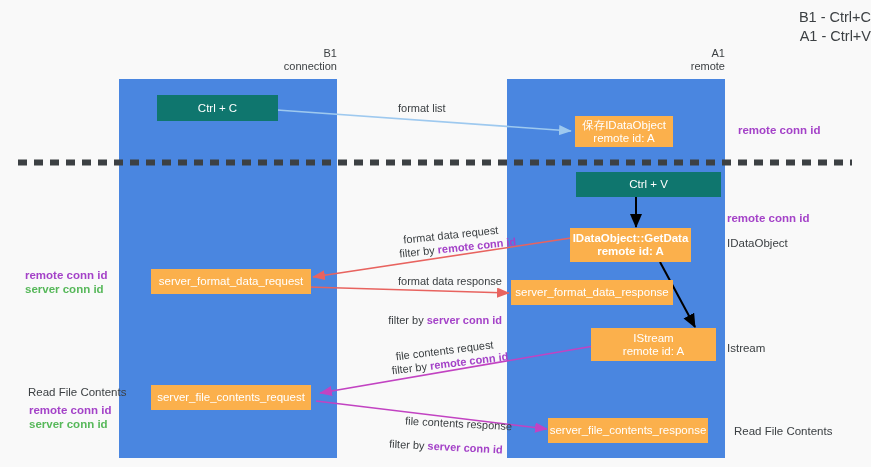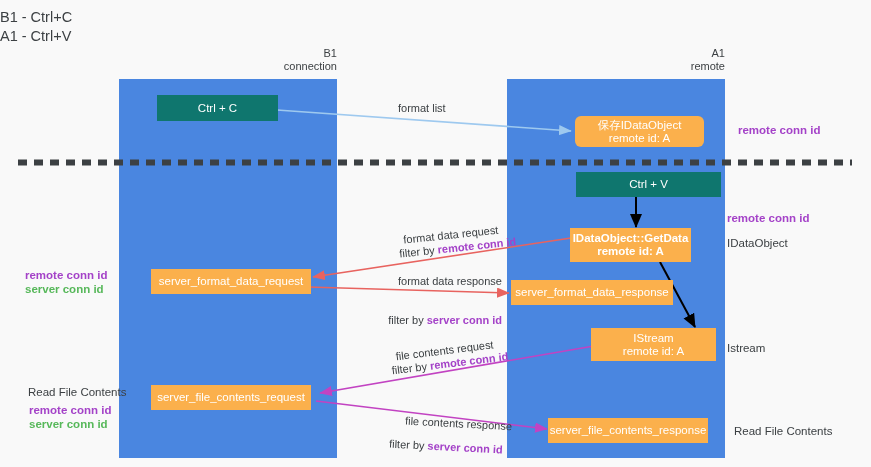--- a/index.html
+++ b/index.html
@@ -7,21 +7,21 @@
     width:871px;height:467px;
     background:#f9f9f9;
     font-family:"Liberation Sans","DejaVu Sans",sans-serif;
     position:relative;overflow:hidden;
     color:#3c4043;
   }
   #stage{position:absolute;left:0;top:0;width:871px;height:467px;}
   svg#wires{position:absolute;left:0;top:0;width:871px;height:467px;pointer-events:none;}
 
   .title{
-    position:absolute;left:0;top:8px;width:871px;text-align:left;
+    position:absolute;left:0;top:8px;width:871px;text-align:right;
     font-size:14.5px;line-height:19px;color:#3c4043;white-space:pre;
   }
 
   .colhead{
     position:absolute;text-align:right;font-size:11px;line-height:13px;
     color:#3c4043;white-space:pre;
   }
   .col{position:absolute;background:#4a86e0;}
 
   .box{
@@ -91,21 +91,21 @@
 
     <line x1="308" y1="287" x2="509" y2="293" stroke="#e8635f" stroke-width="1.6" marker-end="url(#ah-red)"></line>
 
     <line x1="594" y1="346" x2="320" y2="393" stroke="#c243c2" stroke-width="1.6" marker-end="url(#ah-mag)"></line>
 
     <line x1="316" y1="401" x2="547" y2="429" stroke="#c243c2" stroke-width="1.6" marker-end="url(#ah-mag)"></line>
   </svg>
 
   <div class="box green" style="left:157px;top:95px;width:121px;height:26px;">Ctrl + C</div>
 
-  <div class="box orange" style="left:575px;top:116px;width:129px;height:31px;border-radius:6px;">保存IDataObject
+  <div class="box orange" style="left:575px;top:116px;width:98px;height:31px;">保存IDataObject
 remote id: A</div>
 
   <div class="box green" style="left:576px;top:172px;width:145px;height:25px;">Ctrl + V</div>
 
   <div class="box orange" style="left:570px;top:228px;width:121px;height:34px;font-weight:bold;">IDataObject::GetData
 remote id: A</div>
 
   <div class="box orange" style="left:151px;top:269px;width:160px;height:25px;">server_format_data_request</div>
 
   <div class="box orange" style="left:511px;top:280px;width:162px;height:25px;">server_format_data_response</div>

